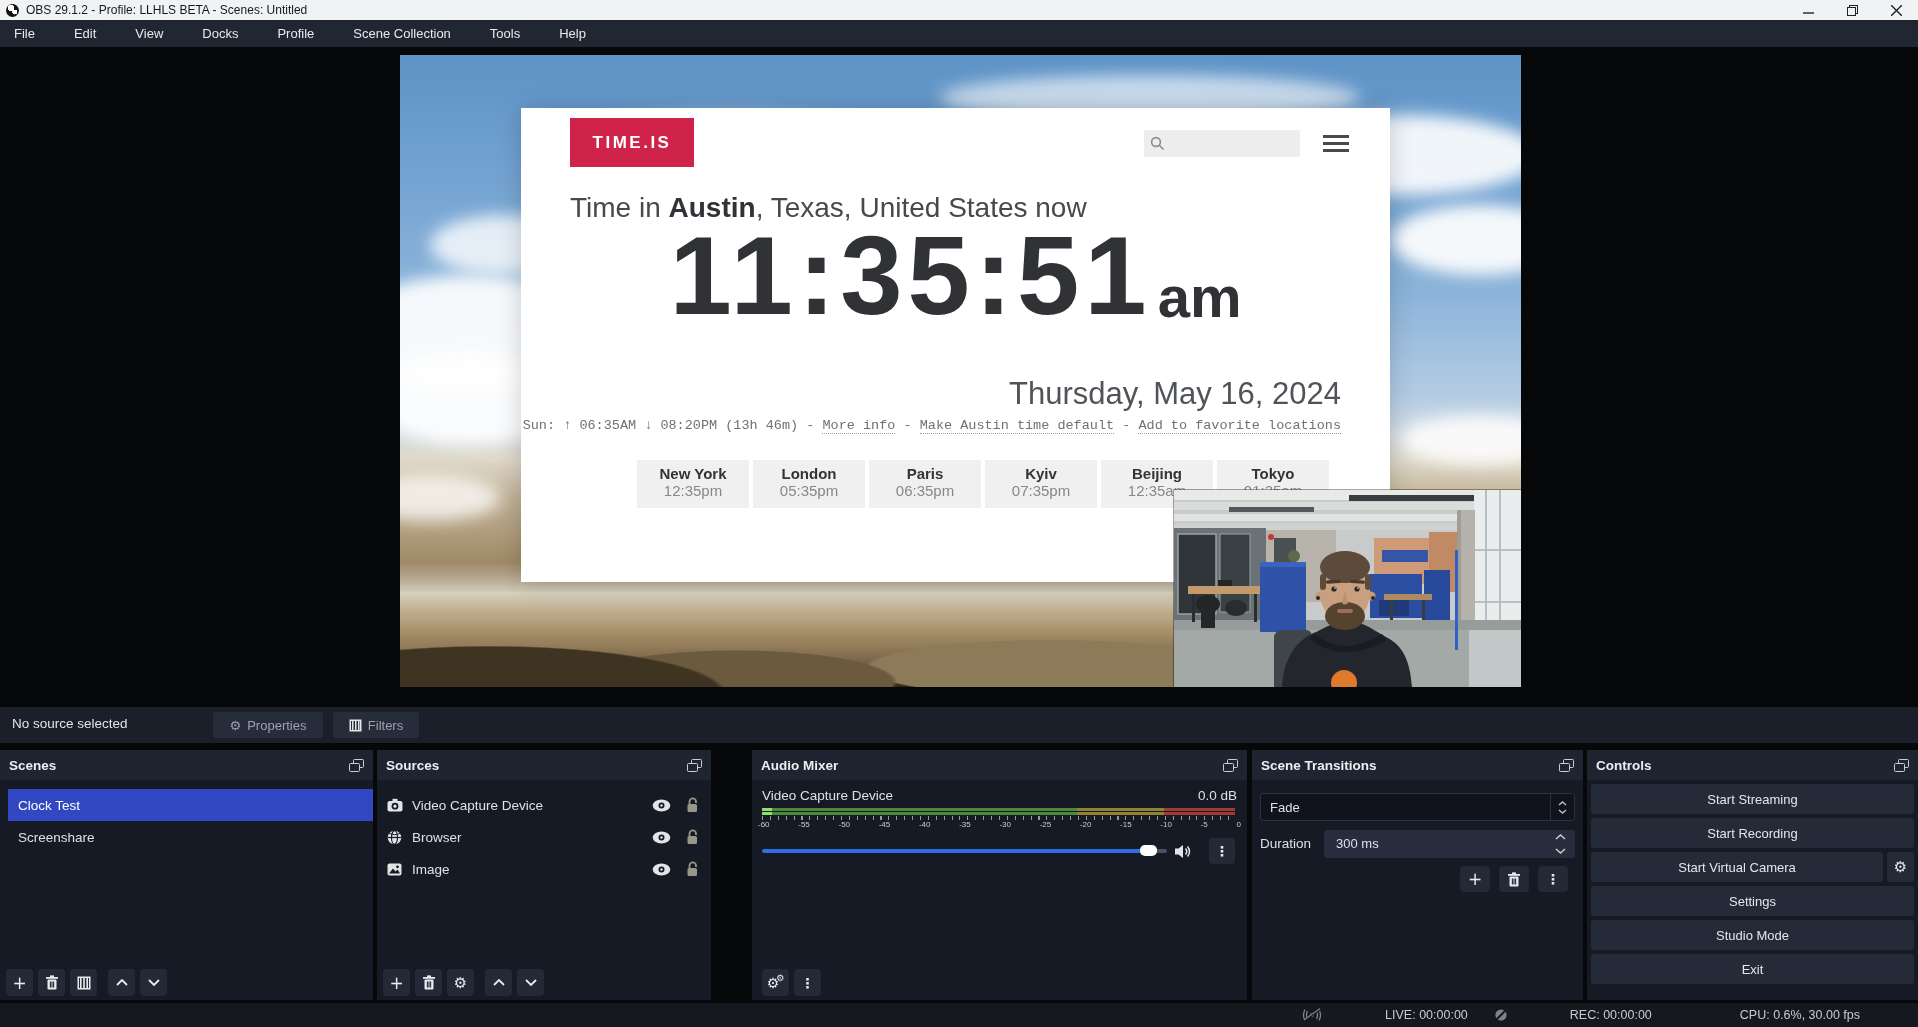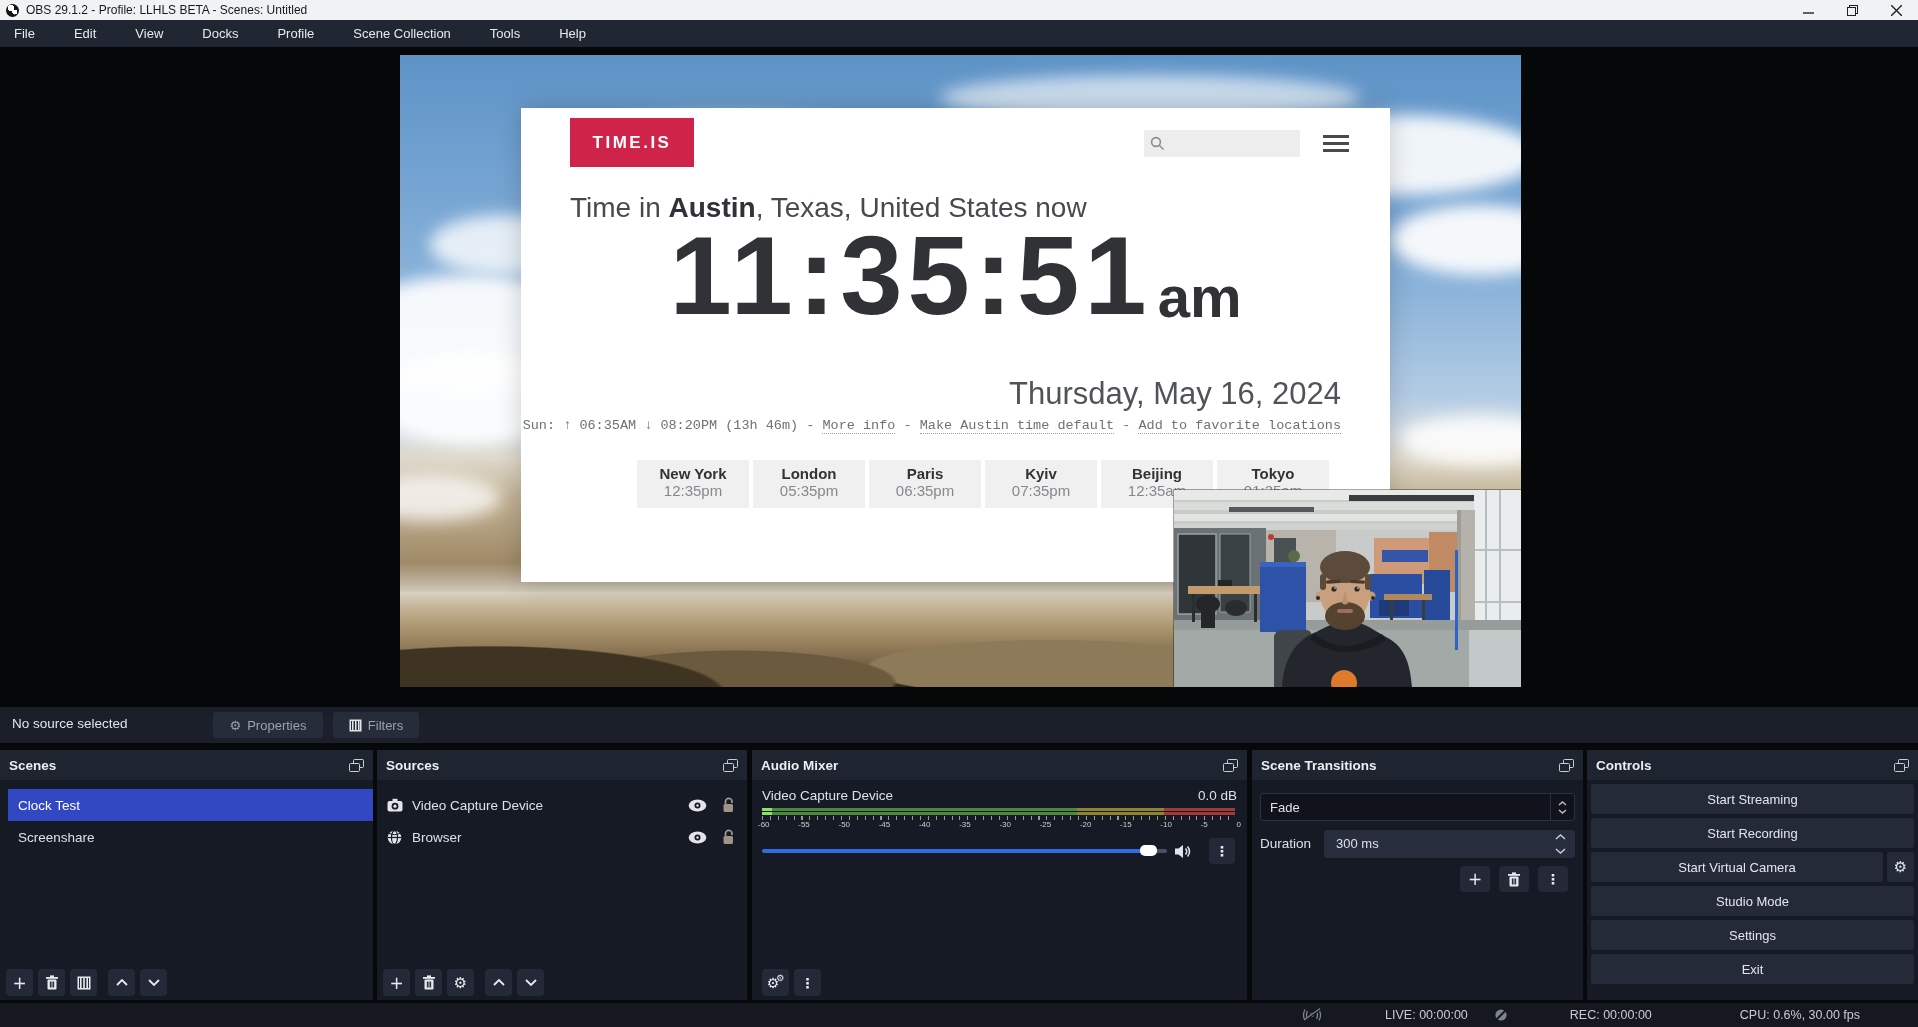--- a/index.html
+++ b/index.html
@@ -355,21 +355,21 @@
           </svg>
         </div>
       <div class="toolbtn">
           <svg width="12" height="7">
             <path d="M1 1 L6 6 L11 1" stroke="#e8eaee" stroke-width="1.8" fill="none"></path>
           </svg>
         </div>
     </div>
   </div>
 
-  <div class="dock" style="left:377px;width:370px;">
+  <div class="dock" style="left:377px;width:334px;">
     <div class="dock-header">
       <span class="dock-title">Sources</span>
       <svg width="15" height="13">
           <rect x="4.5" y="0.5" width="10" height="8" rx="1" stroke="#c9cdd4" fill="none"></rect>
           <rect x="0.5" y="4.5" width="10" height="8" rx="1" stroke="#c9cdd4" fill="#1e2430"></rect>
         </svg>
     </div>
     <div style="padding-top:9px;">
       <div class="rowitem">
         <svg width="16" height="14" style="margin-right:9px;">
@@ -392,20 +392,39 @@
         </span>
       </div>
       <div class="rowitem">
         <svg width="15" height="15" style="margin-right:10px;">
             <circle cx="7.5" cy="7.5" r="6.8" fill="#e2e4e8"></circle>
             <ellipse cx="7.5" cy="7.5" rx="3" ry="6.8" fill="none" stroke="#161a24" stroke-width="1.2"></ellipse>
             <line x1="0.7" y1="7.5" x2="14.3" y2="7.5" stroke="#161a24" stroke-width="1.2"></line>
             <path d="M2 3.5 Q7.5 6 13 3.5" fill="none" stroke="#161a24" stroke-width="1"></path>
           </svg>
         <span>Browser</span>
+        <span class="srcicons">
+          <svg width="19" height="13">
+              <ellipse cx="9.5" cy="6.5" rx="8.8" ry="6" fill="#e2e4e8"></ellipse>
+              <circle cx="9.5" cy="6.5" r="3" fill="#161a24"></circle>
+              <circle cx="9.5" cy="6.5" r="1.2" fill="#e2e4e8"></circle>
+            </svg>
+          <svg width="14" height="16">
+              <path d="M4.5 7 V4.6 A3.2 3.2 0 0 1 11 4.6 V6" stroke="#9a9786" stroke-width="1.8" fill="none"></path>
+              <rect x="2.5" y="7" width="9.5" height="8" rx="1.5" fill="#9a9786"></rect>
+            </svg>
+        </span>
+      </div>
+      <div class="rowitem">
+        <svg width="15" height="13" style="margin-right:10px;">
+            <rect x="0.5" y="0.5" width="14" height="12" rx="2" fill="#e2e4e8"></rect>
+            <path d="M2 10.5 L6 5.5 L8.5 8.5 L10.5 6.5 L13 10.5 Z" fill="#161a24"></path>
+            <circle cx="10.5" cy="3.8" r="1.4" fill="#161a24"></circle>
+          </svg>
+        <span>Image</span>
         <span class="srcicons">
           <svg width="19" height="13">
               <ellipse cx="9.5" cy="6.5" rx="8.8" ry="6" fill="#e2e4e8"></ellipse>
               <circle cx="9.5" cy="6.5" r="3" fill="#161a24"></circle>
               <circle cx="9.5" cy="6.5" r="1.2" fill="#e2e4e8"></circle>
             </svg>
           <svg width="14" height="16">
               <path d="M4.5 7 V4.6 A3.2 3.2 0 0 1 11 4.6 V6" stroke="#9a9786" stroke-width="1.8" fill="none"></path>
               <rect x="2.5" y="7" width="9.5" height="8" rx="1.5" fill="#9a9786"></rect>
             </svg>
@@ -557,22 +576,22 @@
     </div>
     <div class="ctl-wrap">
       <button class="ctl">Start Streaming</button>
       <button class="ctl">Start Recording</button>
       <div class="vc-row">
         <button class="ctl">Start Virtual Camera</button>
         <div class="vc-gear">
             <span class="glyph" style="font-size:15px;">⚙</span>
           </div>
       </div>
+      <button class="ctl">Settings</button>
       <button class="ctl">Studio Mode</button>
-      <button class="ctl">Settings</button>
       <button class="ctl">Exit</button>
     </div>
   </div>
 
   <div class="statusbar">
     <svg width="22" height="14">
         <circle cx="11" cy="7" r="2" fill="#7e838c"></circle>
         <path d="M6.5 3 Q4.5 7 6.5 11 M15.5 3 Q17.5 7 15.5 11 M4 1.5 Q1 7 4 12.5 M18 1.5 Q21 7 18 12.5" stroke="#7e838c" stroke-width="1.3" fill="none"></path>
         <line x1="3" y1="13" x2="19" y2="1" stroke="#15181f" stroke-width="2.6"></line>
         <line x1="3" y1="12" x2="19" y2="0.5" stroke="#7e838c" stroke-width="1.2"></line>

